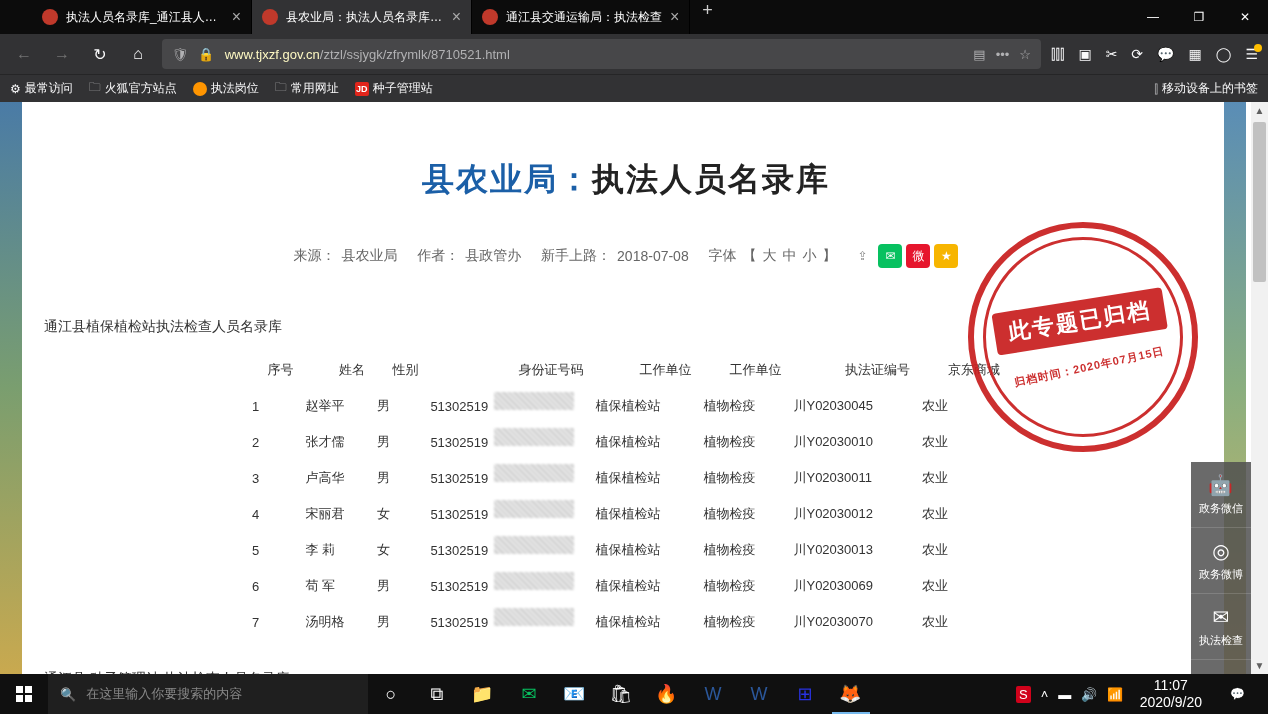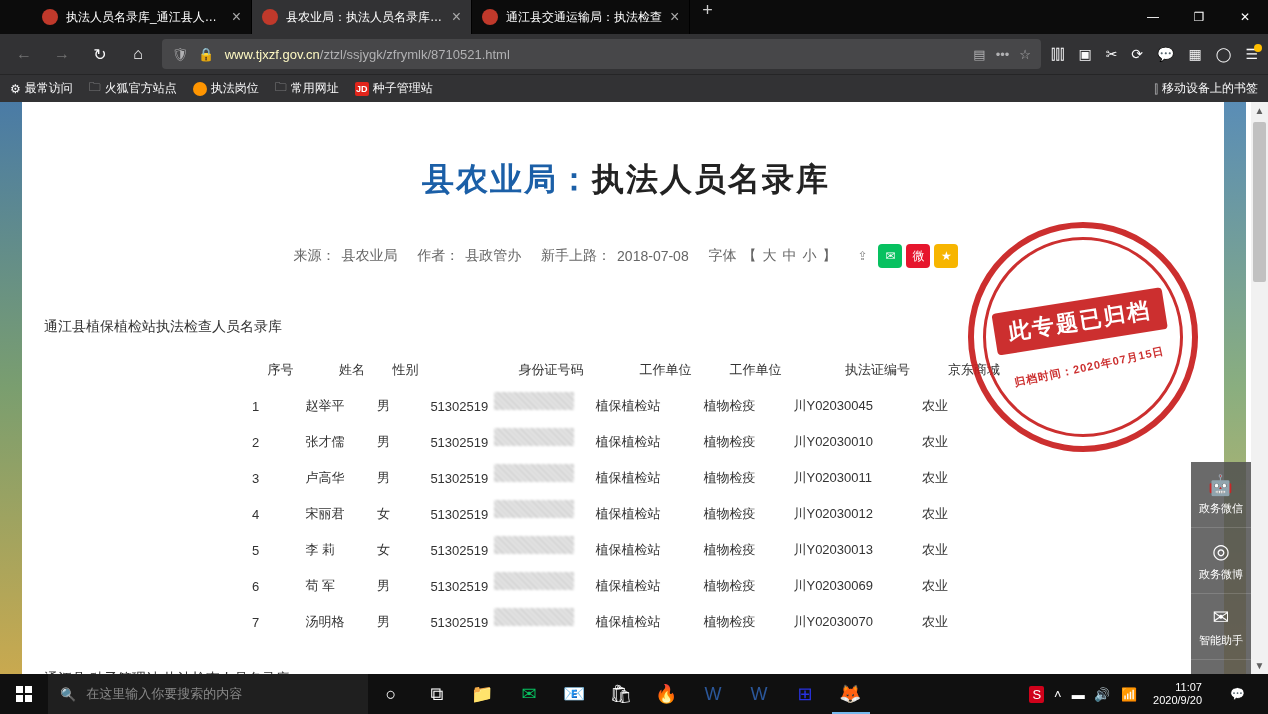--- a/index.html
+++ b/index.html
@@ -87,21 +87,21 @@
 
 
 .taskbar { height: 40px; background: #101010; display: flex; align-items: center; color: #fff; font-size: 12px; }
 .start-btn { width: 48px; height: 40px; display: flex; align-items: center; justify-content: center; font-size: 16px; cursor: pointer; }
 .search-box { flex: 0 0 320px; height: 40px; background: #1f1f1f; display: flex; align-items: center; padding: 0 12px; gap: 10px; color: #888; font-size: 13px; }
 .task-icons { display: flex; align-items: center; height: 100%; }
 .task-ic { width: 46px; height: 40px; display: flex; align-items: center; justify-content: center; font-size: 18px; cursor: pointer; position: relative; }
 .task-ic.active::after { content: ""; position: absolute; bottom: 0; left: 4px; right: 4px; height: 2px; background: #76b9ed; }
 .tray { margin-left: auto; display: flex; align-items: center; gap: 10px; padding: 0 10px; }
 .tray .tray-ic { font-size: 13px; cursor: pointer; }
-.clock { text-align: right; line-height: 1.2; font-size: 11px; padding: 0 6px; }
+.clock { text-align: center; line-height: 1.2; font-size: 14px; padding: 0 6px; }
 .notif { width: 40px; height: 40px; display: flex; align-items: center; justify-content: center; cursor: pointer; }
 
 svg { display: block; }
 </style>
 </head>
 <body>
 
 <div class="titlebar">
   <div class="tabs">
     <div class="tab">
@@ -320,21 +320,21 @@
     <div class="fw-item">
         <span class="fw-ic">🤖</span>
         <span>政务微信</span>
       </div>
     <div class="fw-item">
         <span class="fw-ic">◎</span>
         <span>政务微博</span>
       </div>
     <div class="fw-item">
         <span class="fw-ic">✉</span>
-        <span>智能助手</span>
+        <span>执法检查</span>
       </div>
     <div class="fw-item">
         <span class="fw-ic">⤴</span>
       </div>
   </div>
 
   <div class="scrollbar">
     <div class="scroll-arrow-up">▲</div>
     <div class="scroll-thumb"></div>
     <div class="scroll-arrow-down">▼</div>

